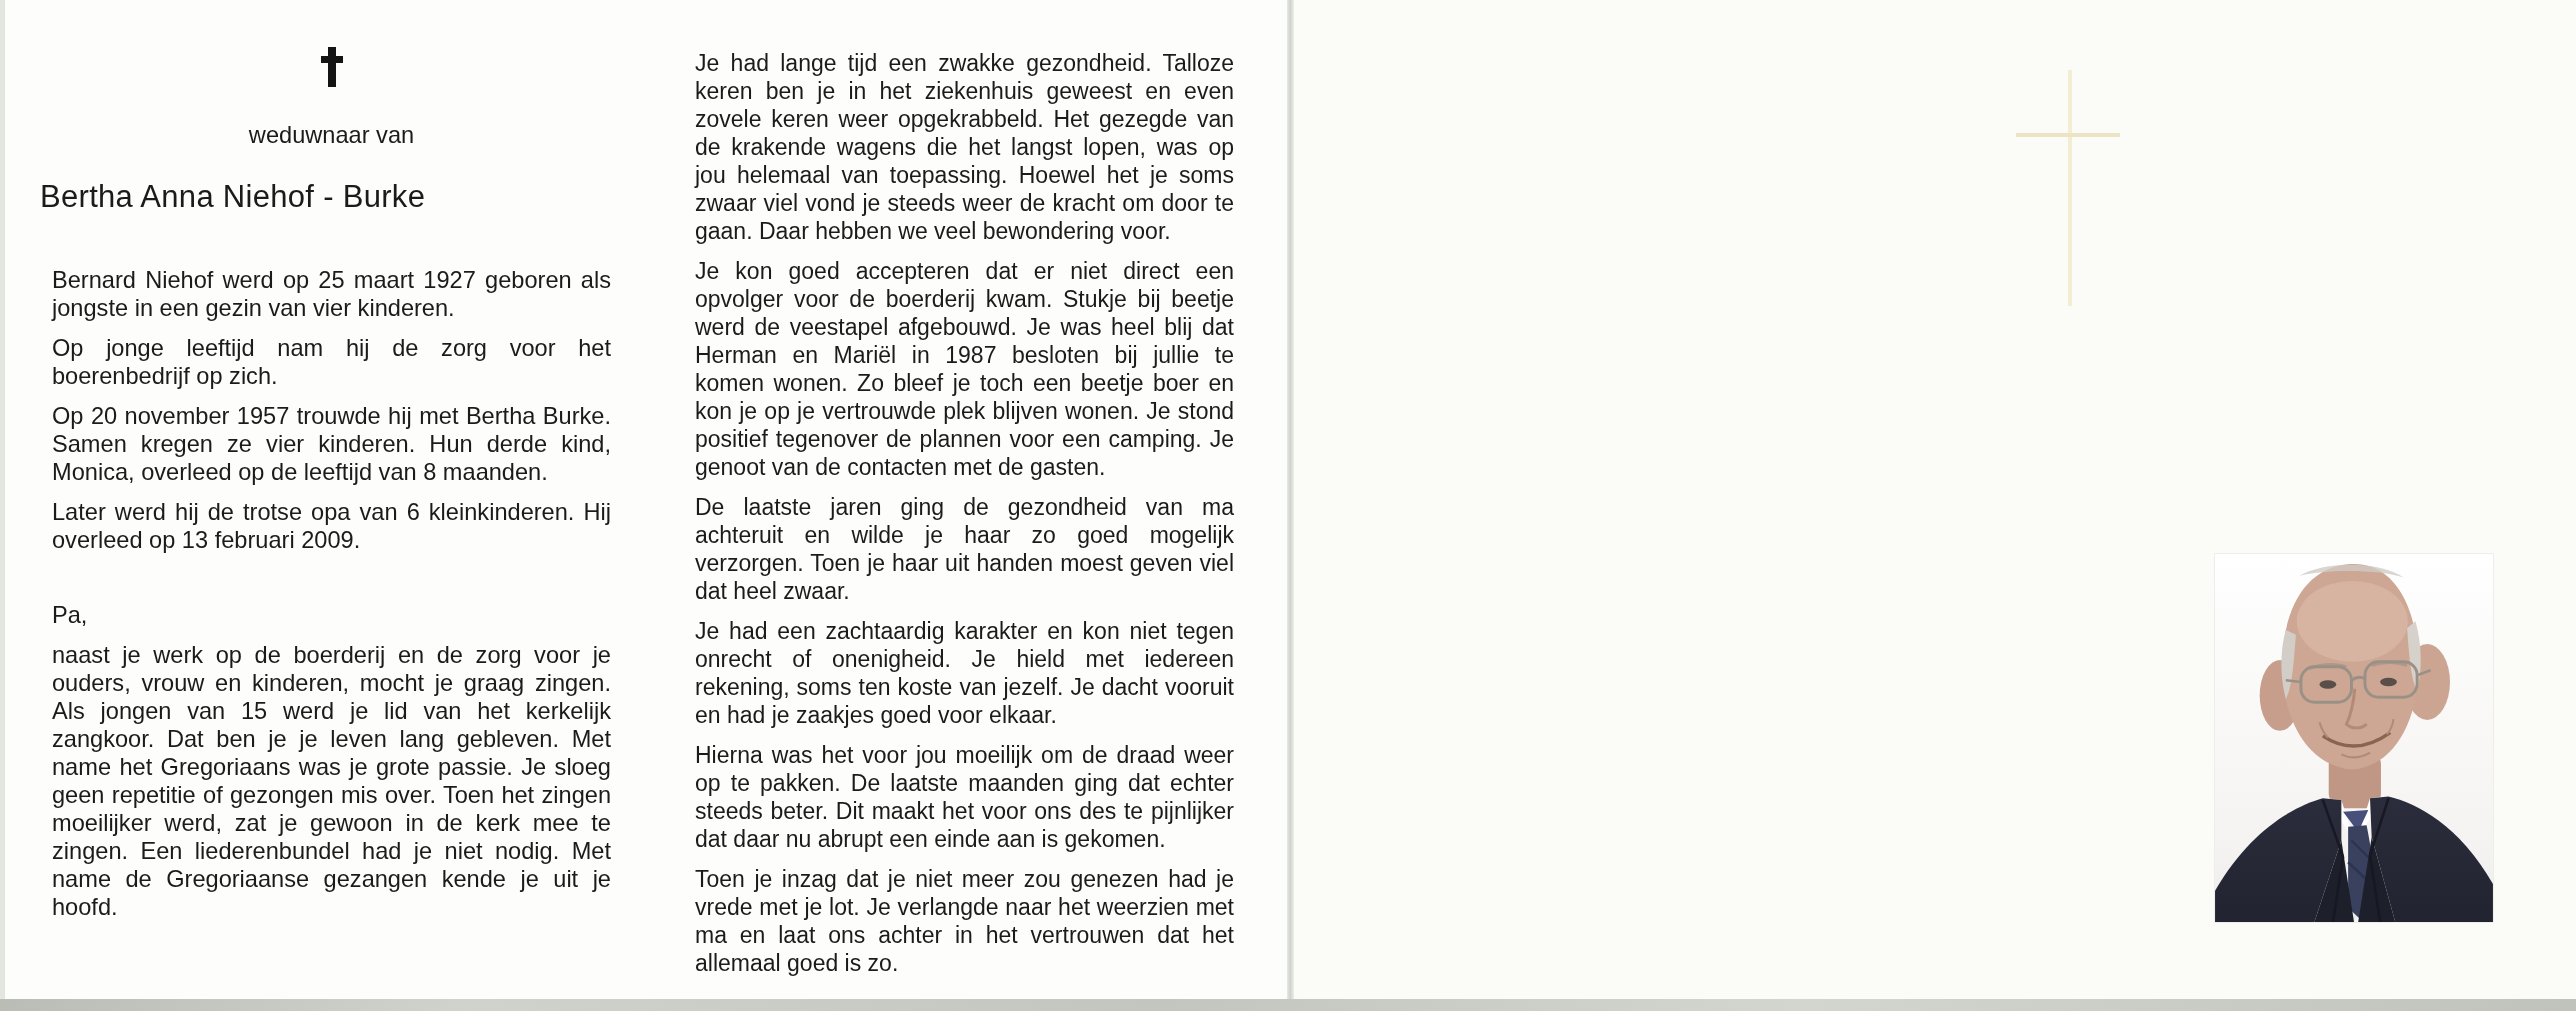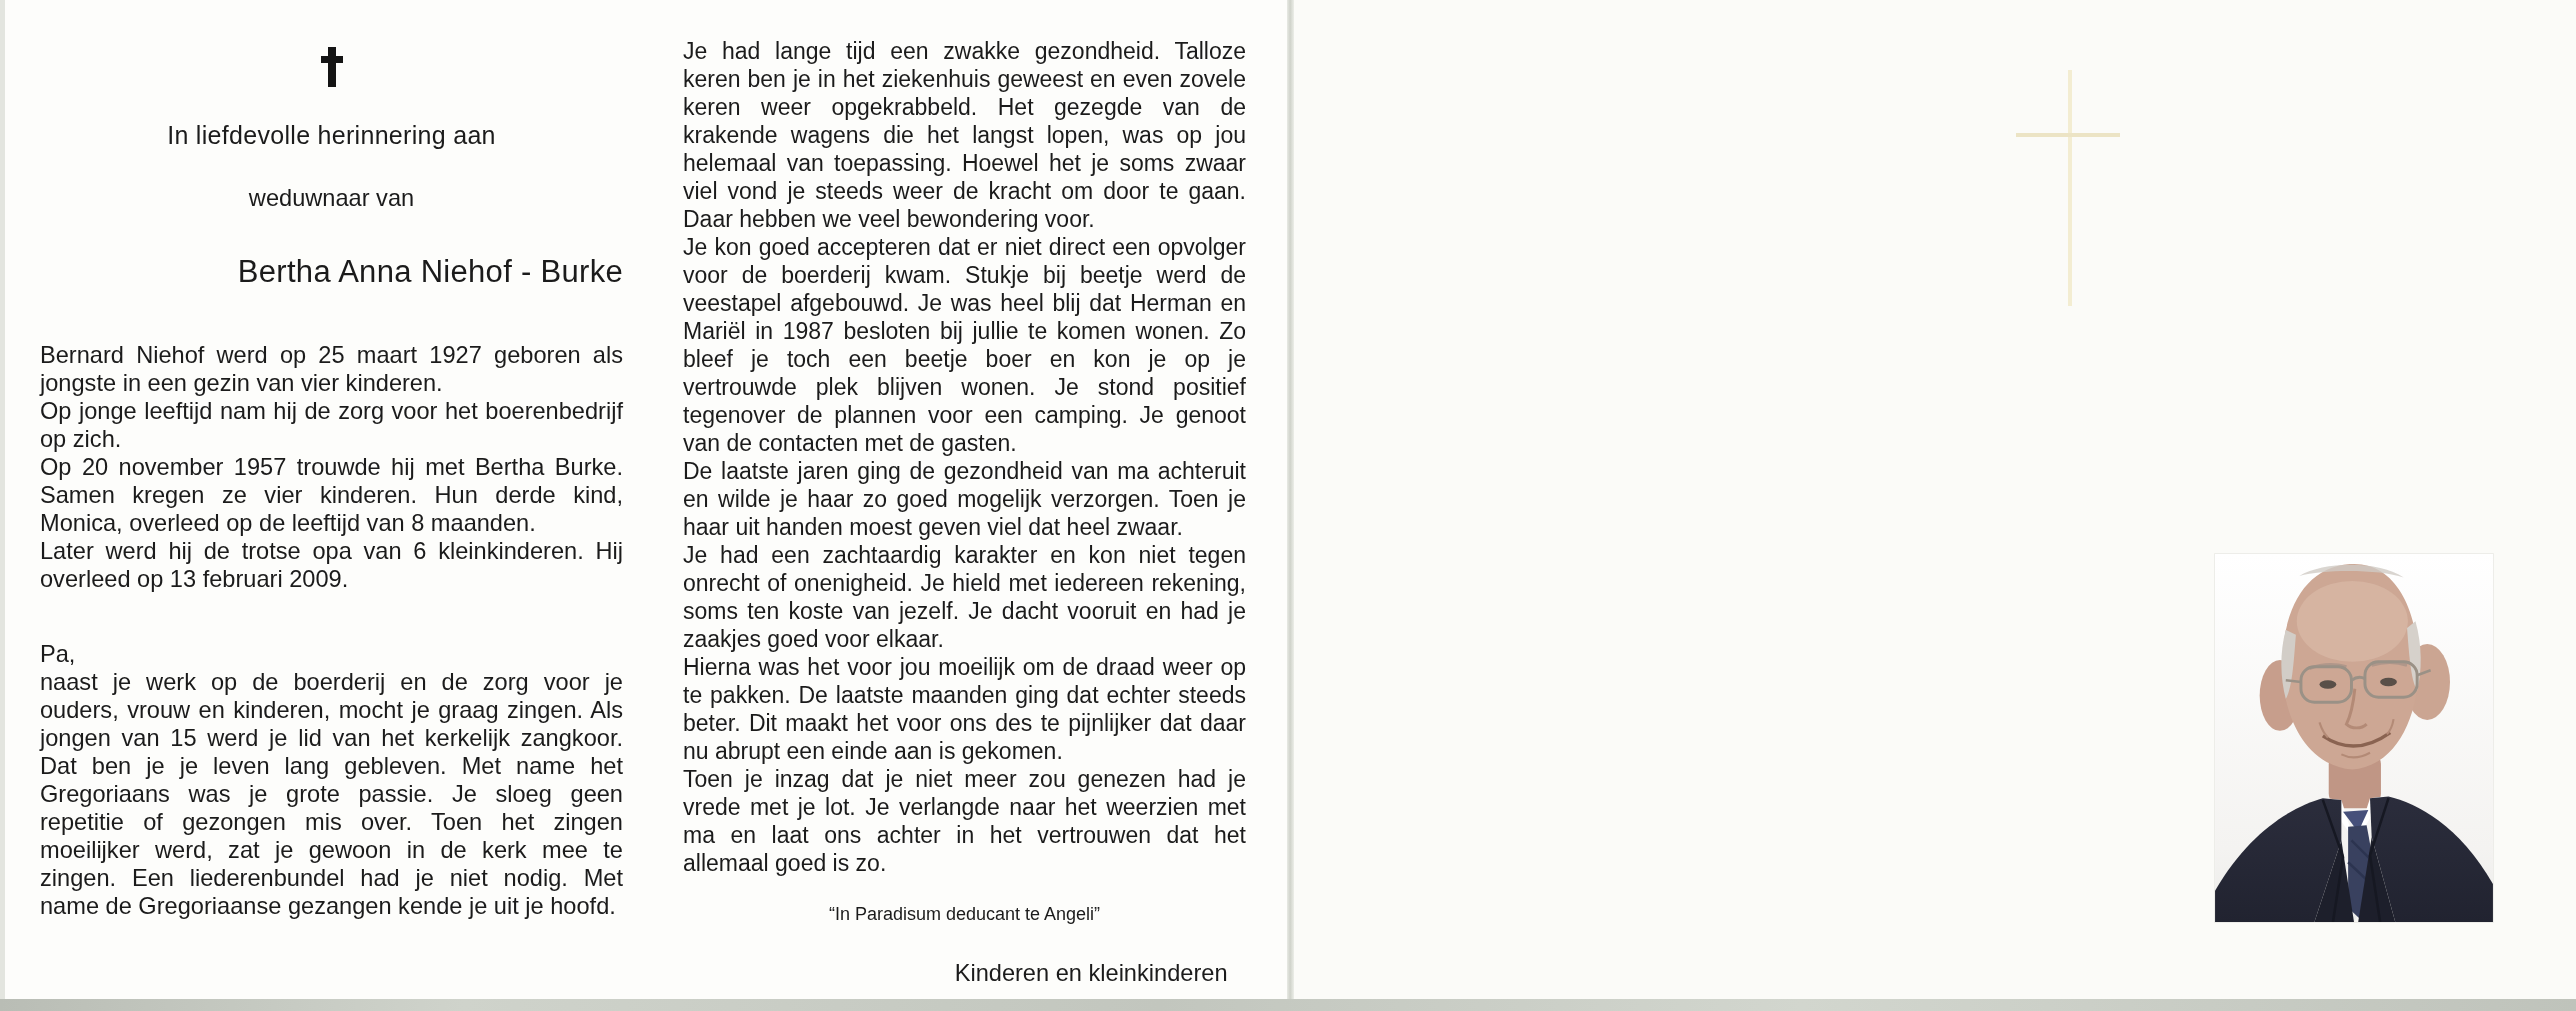--- a/index.html
+++ b/index.html
@@ -26,23 +26,23 @@
   
   .col1{position:absolute;left:40px;top:0;width:583px;}
   .col2{position:absolute;left:683px;top:37px;width:563px;}
   
   .cross{position:relative;width:25px;height:40px;margin:47px auto 0;}
   .cross .v{position:absolute;left:9.3px;top:0;width:7.6px;height:40px;background:#141414;}
   .cross .h{position:absolute;left:1.7px;top:9.3px;width:22px;height:6.7px;background:#141414;}
   .hdr{margin-top:34px;text-align:center;font-size:25px;letter-spacing:0.3px;}
   .name{margin-top:30px;text-align:center;font-size:38px;letter-spacing:0.3px;}
   .relation{margin-top:35px;text-align:center;font-size:23.6px;}
-  .spouse{margin-top:42px;text-align:right;font-size:31px;letter-spacing:0.3px;}
+  .spouse{margin-top:30px;text-align:left;font-size:31px;letter-spacing:0.3px;}
   .bio{margin-top:51px;}
-  p.txt{margin:0;font-size:23.6px;line-height:28px;text-align:justify;}
+  p.txt{margin:12px;font-size:23.6px;line-height:28px;text-align:justify;}
   .pa-block{margin-top:47px;}
   .col2 p.txt{font-size:23px;}
   .quote{margin-top:27px;text-align:center;font-size:18px;}
   .signature{margin-top:35px;text-align:right;padding-right:18.5px;font-size:23.6px;}
   
   .photo{position:absolute;left:2215px;top:554px;width:278px;height:368px;
     background:#ffffff;box-shadow:0 0 0 0.8px rgba(200,200,195,.35);}
   .photo svg{display:block;width:278px;height:368px;}
 </style>
 </head>
@@ -52,21 +52,20 @@
 
   <div class="panel-right"></div>
   <div class="wm-v"></div>
   <div class="wm-h"></div>
 
   <div class="col1">
     <div class="cross">
       <div class="v"></div>
       <div class="h"></div>
     </div>
-    <div class="hdr">In liefdevolle herinnering aan</div>
     <div class="relation">weduwnaar van</div>
     <div class="spouse">Bertha Anna Niehof - Burke</div>
     <div class="bio">
       <p class="txt">Bernard Niehof werd op 25 maart 1927 geboren als jongste in een gezin van vier kinderen.</p>
       <p class="txt">Op jonge leeftijd nam hij de zorg voor het boerenbedrijf op zich.</p>
       <p class="txt">Op 20 november 1957 trouwde hij met Bertha Burke. Samen kregen ze vier kinderen. Hun derde kind, Monica, overleed op de leeftijd van 8 maanden.</p>
       <p class="txt">Later werd hij de trotse opa van 6 kleinkinderen. Hij overleed op 13 februari 2009.</p>
     </div>
     <div class="pa-block">
       <p class="txt">Pa,</p>

